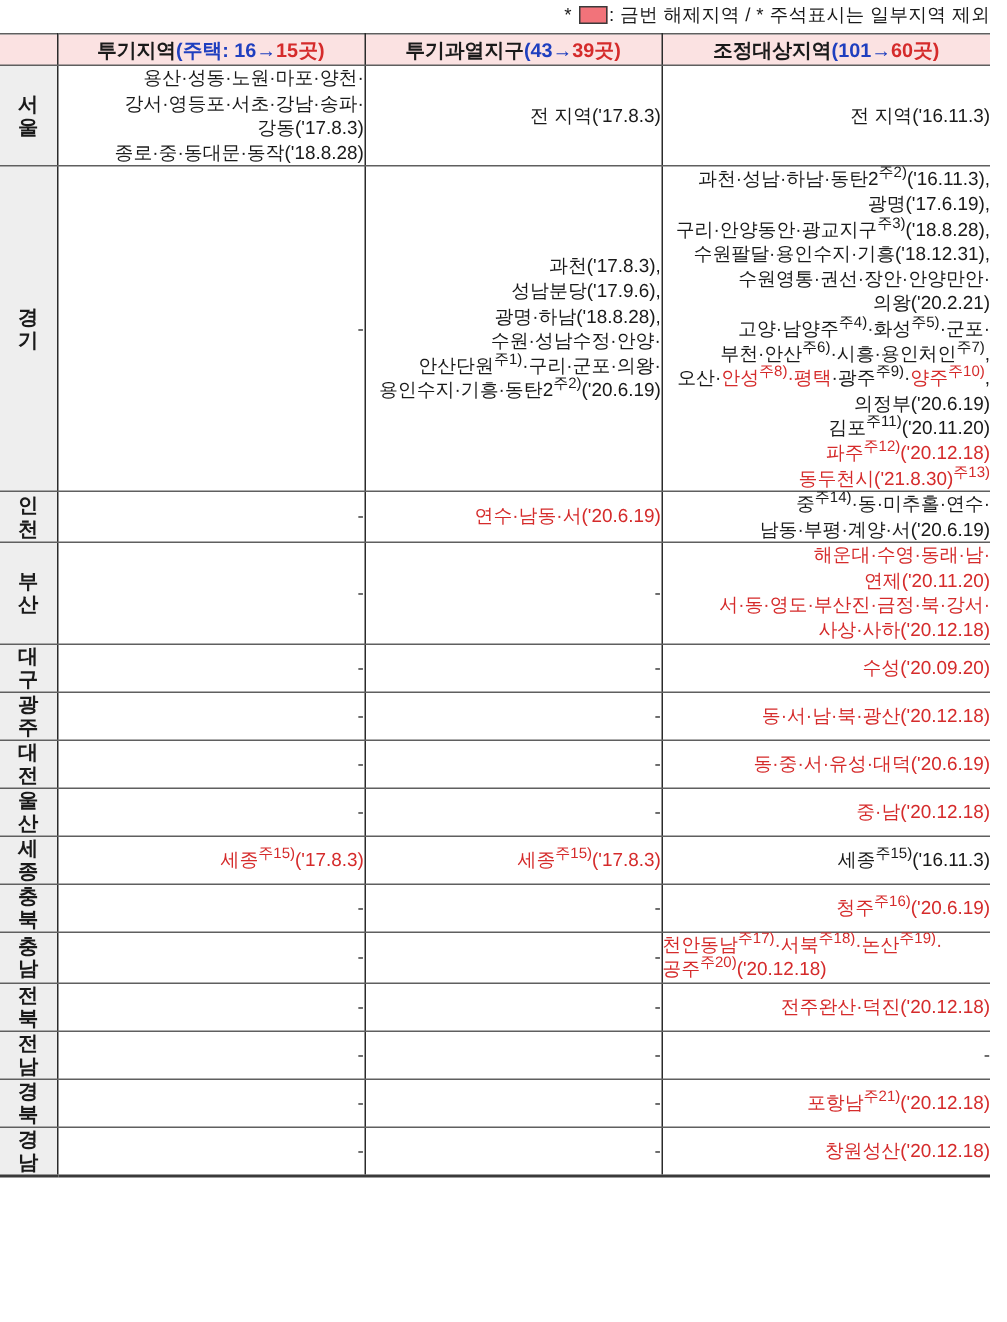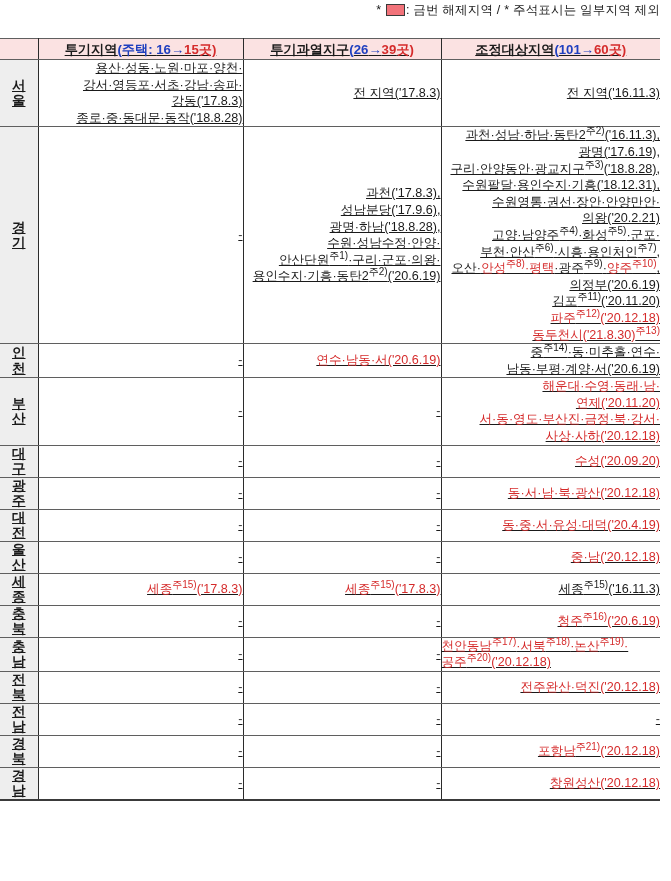--- a/index.html
+++ b/index.html
@@ -43,27 +43,26 @@
     border: 1.3px solid #3a3a3a;
     vertical-align: middle;
     position: relative;
     top: -1px;
     margin: 0 1px;
   }
 
   
   table.reg {
     position: absolute;
-    top: 38px;
+    top: 22px;
     left: 0;
     width: 660px;
     border-collapse: collapse;
     table-layout: fixed;
     font-size: 12.6px;
-    text-decoration: underline;
   }
 
   table.reg col.c-region  { width: 38px; }
   table.reg col.c-1       { width: 205px; }
   table.reg col.c-2       { width: 198px; }
   table.reg col.c-3       { width: 219px; }
 
   table.reg th, table.reg td {
     border-left: 1px solid #2b2b2b;
     border-right: 1px solid #2b2b2b;
@@ -149,21 +148,21 @@
         <col class="c-2">
         <col class="c-3">
     </colgroup>
     <thead>
       <tr>
         <th class="hdr-blank"></th>
         <th>
           <span class="blk">투기지역</span><span class="blue">(주택: </span><span class="blue">16</span><span class="blue">→</span><span class="red">15</span><span class="red">곳)</span>
         </th>
         <th>
-          <span class="blk">투기과열지구</span><span class="blue">(</span><span class="blue">26</span><span class="blue">→</span><span class="red">39</span><span class="red">곳)</span>
+          <span class="blk">투기과열지구</span><span class="blue">(</span><span class="blue">43</span><span class="blue">→</span><span class="red">39</span><span class="red">곳)</span>
         </th>
         <th>
           <span class="blk">조정대상지역</span><span class="blue">(</span><span class="blue">101</span><span class="blue">→</span><span class="red">60</span><span class="red">곳)</span>
         </th>
       </tr>
     </thead>
     <tbody>
 
       <tr>
         <td class="region">
@@ -231,21 +230,21 @@
         <td class="cell"><span class="red">동·서·남·북·광산('20.12.18)</span></td>
       </tr>
 
       <tr>
         <td class="region">
             <span class="stack">대</span>
             <span class="stack">전</span>
           </td>
         <td class="cell dash">-</td>
         <td class="cell dash">-</td>
-        <td class="cell"><span class="red">동·중·서·유성·대덕('20.4.19)</span></td>
+        <td class="cell"><span class="red">동·중·서·유성·대덕('20.6.19)</span></td>
       </tr>
 
       <tr>
         <td class="region">
             <span class="stack">울</span>
             <span class="stack">산</span>
           </td>
         <td class="cell dash">-</td>
         <td class="cell dash">-</td>
         <td class="cell"><span class="red">중·남('20.12.18)</span></td>

